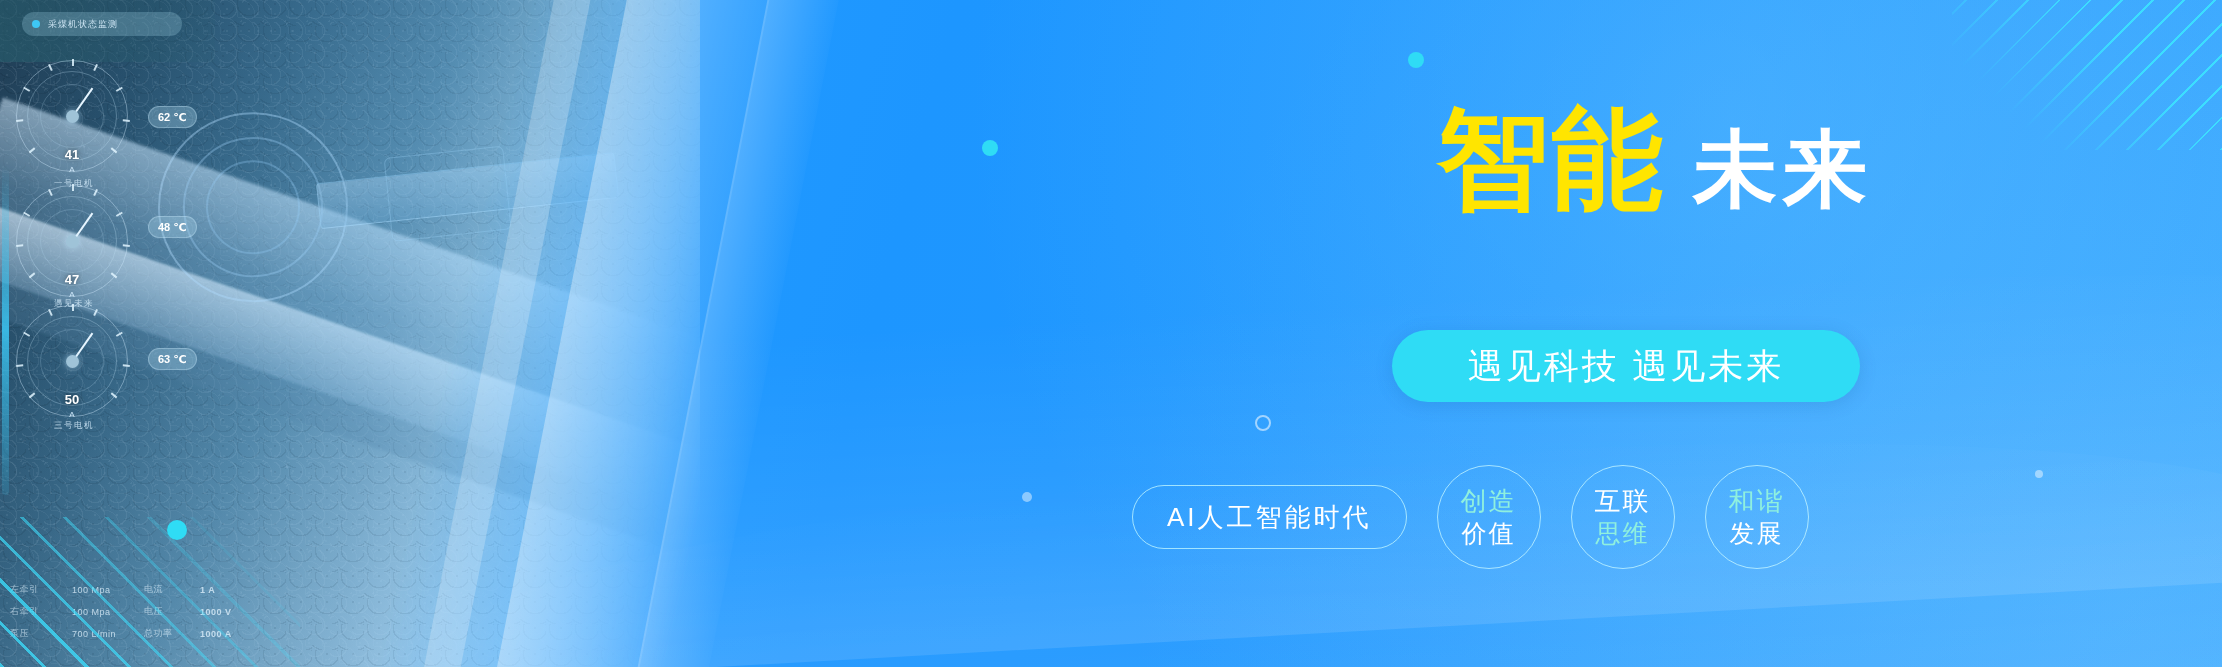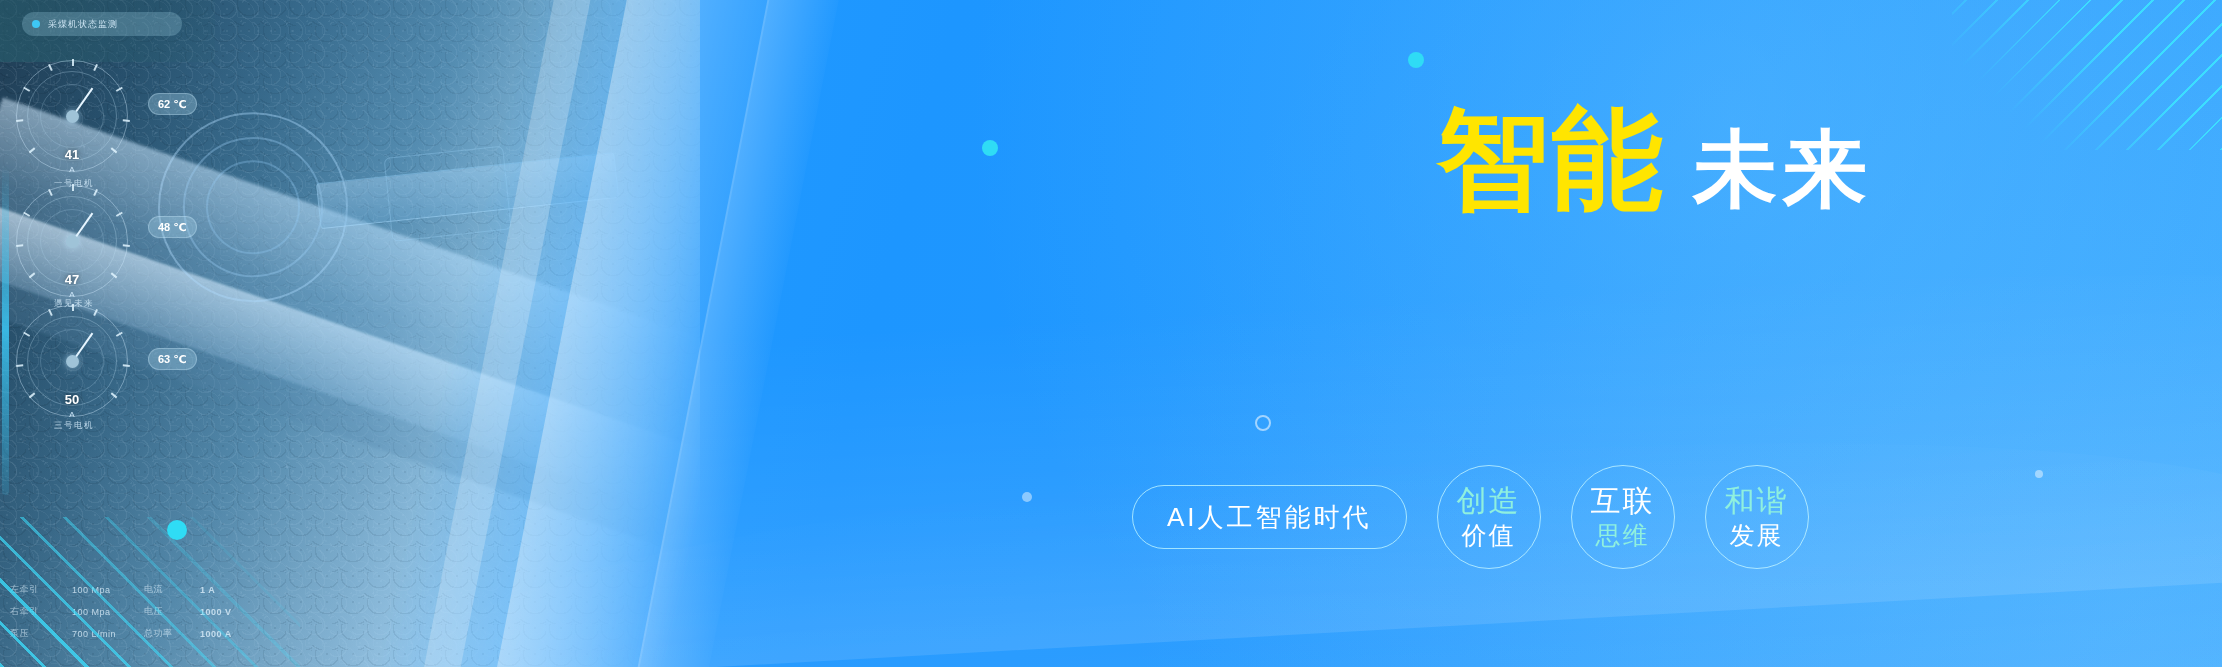--- a/index.html
+++ b/index.html
@@ -127,21 +127,21 @@
   .gauge .needle{position:absolute;left:50%;top:50%;width:2px;height:34px;
     background:#e6f5ff;transform-origin:1px 0;transform:rotate(215deg);}
   .gauge .val{position:absolute;left:0;right:0;bottom:10px;text-align:center;
     font-size:13px;font-weight:bold;color:#ffffff;text-shadow:0 0 5px rgba(0,0,0,.55);}
   .gauge .unit{position:absolute;left:0;right:0;bottom:-2px;text-align:center;
     font-size:8px;color:#cfe8fa;}
   .temp{position:absolute;left:148px;height:22px;border-radius:11px;
     background:rgba(170,215,235,.32);border:1px solid rgba(210,240,255,.30);
     display:flex;align-items:center;justify-content:center;padding:0 9px;
     font-size:11px;font-weight:bold;color:#ffffff;white-space:nowrap;}
-  .t1{top:93px;} .t2{top:216px;} .t3{top:348px;}
+  .t1{top:106px;} .t2{top:216px;} .t3{top:348px;}
   .g-label{position:absolute;left:18px;width:112px;text-align:center;
     font-size:8.5px;letter-spacing:1.5px;color:#cfe7f7;opacity:.85;}
   .l1{top:178px;} .l2{top:298px;} .l3{top:420px;}
 
   .hud-sidebar{position:absolute;left:2px;top:165px;width:7px;height:330px;
     background:linear-gradient(180deg,rgba(60,200,245,.0),rgba(60,200,245,.85),rgba(60,200,245,.15));
     border-radius:4px;}
 
   
   .hud-table{position:absolute;left:10px;bottom:18px;width:250px;opacity:.75;}
@@ -182,21 +182,21 @@
 
   .badges{position:absolute;left:52px;top:465px;width:1040px;
     display:flex;align-items:center;gap:30px;}
   .badge-pill{height:64px;padding:8px 34px;border-radius:32px;
     border:1.5px solid rgba(190,245,255,.80);
     display:flex;align-items:center;justify-content:center;}
   .badge-pill span{font-size:26px;color:#ffffff;letter-spacing:3px;}
   .badge-circle{width:104px;height:104px;border-radius:50%;
     border:1.5px solid rgba(200,248,255,.75);
     display:flex;flex-direction:column;align-items:center;justify-content:center;gap:2px;}
-  .bc-top{font-size:30px;color:#8ff0de;letter-spacing:2px;line-height:1.15;}
+  .bc-top{font-size:26px;color:#8ff0de;letter-spacing:2px;line-height:1.15;}
   .bc-bot{font-size:25px;color:#ffffff;letter-spacing:2px;line-height:1.15;}
   .badge-circle.alt .bc-top{color:#ffffff;}
   .badge-circle.alt .bc-bot{color:#8ff0de;}
 </style>
 </head>
 <body>
 
 <div class="banner">
 
   <div class="bg-base"></div>
@@ -325,20 +325,23 @@
   <div class="dot dot-soft" style="left:1022px;top:492px;width:10px;height:10px;"></div>
   <div class="dot dot-soft" style="left:2035px;top:470px;width:8px;height:8px;"></div>
 
   <div class="content">
 
     <div class="headline">
       <span class="hl-y">智能</span>
       <span class="hl-w2">未来</span>
     </div>
 
+    <div class="subpill">
+      <span>遇见科技  遇见未来</span>
+    </div>
 
     <div class="badges">
 
       <div class="badge-pill">
         <span>AI人工智能时代</span>
       </div>
 
       <div class="badge-circle">
         <span class="bc-top">创造</span>
         <span class="bc-bot">价值</span>

